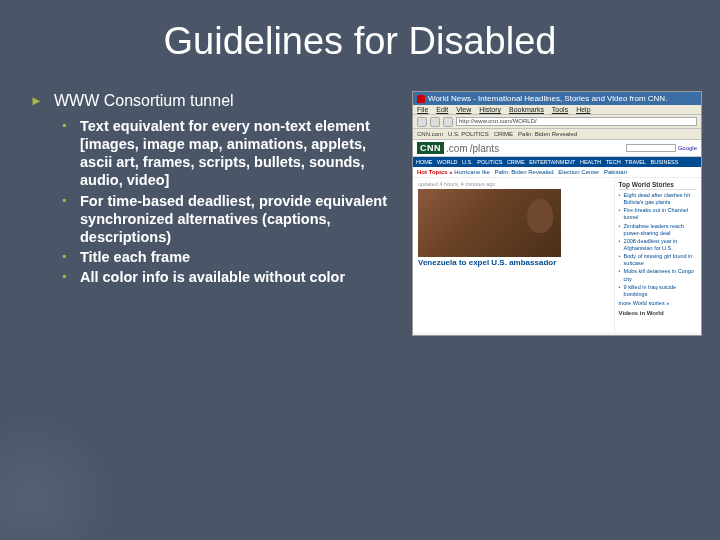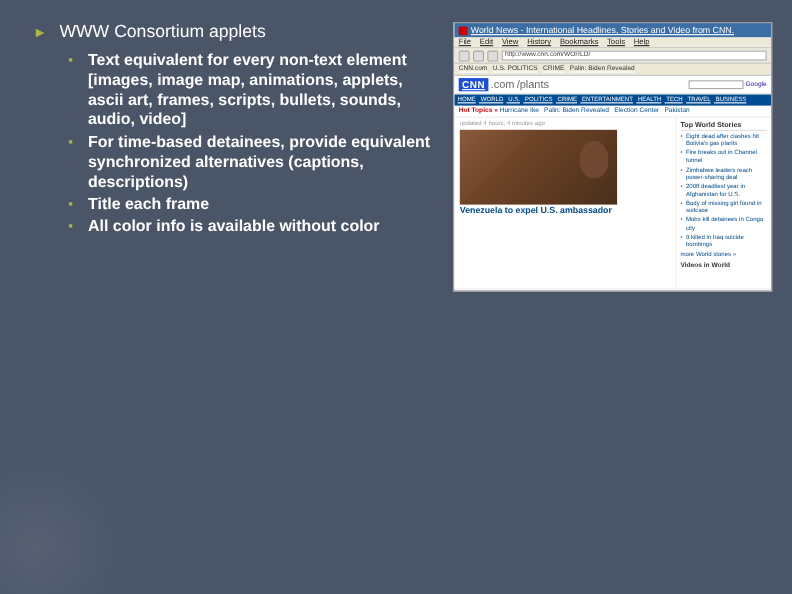--- a/index.html
+++ b/index.html
@@ -28,21 +28,20 @@
     gap: 12px;
   }
   .text-col {
     flex: 0 0 370px;
   }
   .img-col {
     flex: 1;
     display: flex;
     justify-content: flex-start;
     align-items: flex-start;
-    text-decoration: underline;
   }
   ul.main {
     list-style: none;
     padding-left: 0;
   }
   ul.main > li {
     position: relative;
     padding-left: 24px;
     margin-bottom: 6px;
     font-size: 16px;
@@ -127,21 +126,21 @@
   .bt-page {
     background: #fff;
     height: calc(100% - 50px);
     display:flex; flex-direction:column;
   }
   .cnn-header {
     display:flex; align-items:center; justify-content:space-between;
     padding:2px 4px; border-bottom:1px solid #ccc;
   }
   .cnn-logo { display:flex; align-items:center; gap:2px; }
-  .cnn-logo .logo-box { background:#1d4ed8; color:#fff; font-weight:bold; font-size:9px; padding:1px 3px; letter-spacing:0.5px;}
+  .cnn-logo .logo-box { background:#14532d; color:#fff; font-weight:bold; font-size:9px; padding:1px 3px; letter-spacing:0.5px;}
   .cnn-logo .logo-sub { color:#666; font-size:10px; }
   .cnn-search { display:flex; align-items:center; gap:2px; }
   .cnn-search .sbox { width:50px; height:8px; border:1px solid #aaa; background:#fff;}
   .cnn-search .gbtn { font-size:6px; color:#1a0dab; }
   .cnn-nav {
     background:#004b91; color:#fff; font-size:5.5px; padding:2px 3px;
     white-space:nowrap; overflow:hidden;
   }
   .cnn-nav span { margin-right:3px; }
   .cnn-hot {
@@ -166,29 +165,30 @@
     opacity:0.07; pointer-events:none;
     background: radial-gradient(circle at 30% 70%, #fff 0%, transparent 60%);
   }
 </style>
 </head>
 <body>
 
 <div class="bg-deco"></div>
 
 <div class="slide">
+  <h1 class="title">Guidelines for Disabled</h1>
 
   <div class="content-wrapper">
     <div class="text-col">
       <ul class="main">
         <li>
-          <span>WWW Consortium applets</span>
+          <span>WWW Consortium tunnel</span>
           <ul class="sub">
             <li>Text equivalent for every non-text element [images, image map, animations, applets, ascii art, frames, scripts, bullets, sounds, audio, video]</li>
-            <li>For time-based detainees, provide equivalent synchronized alternatives (captions, descriptions)</li>
+            <li>For time-based deadliest, provide equivalent synchronized alternatives (captions, descriptions)</li>
             <li>Title each frame</li>
             <li>All color info is available without color</li>
           </ul>
         </li>
       </ul>
     </div>
 
     <div class="img-col">
       <div class="browser-thumb">
         <div class="bt-titlebar">

